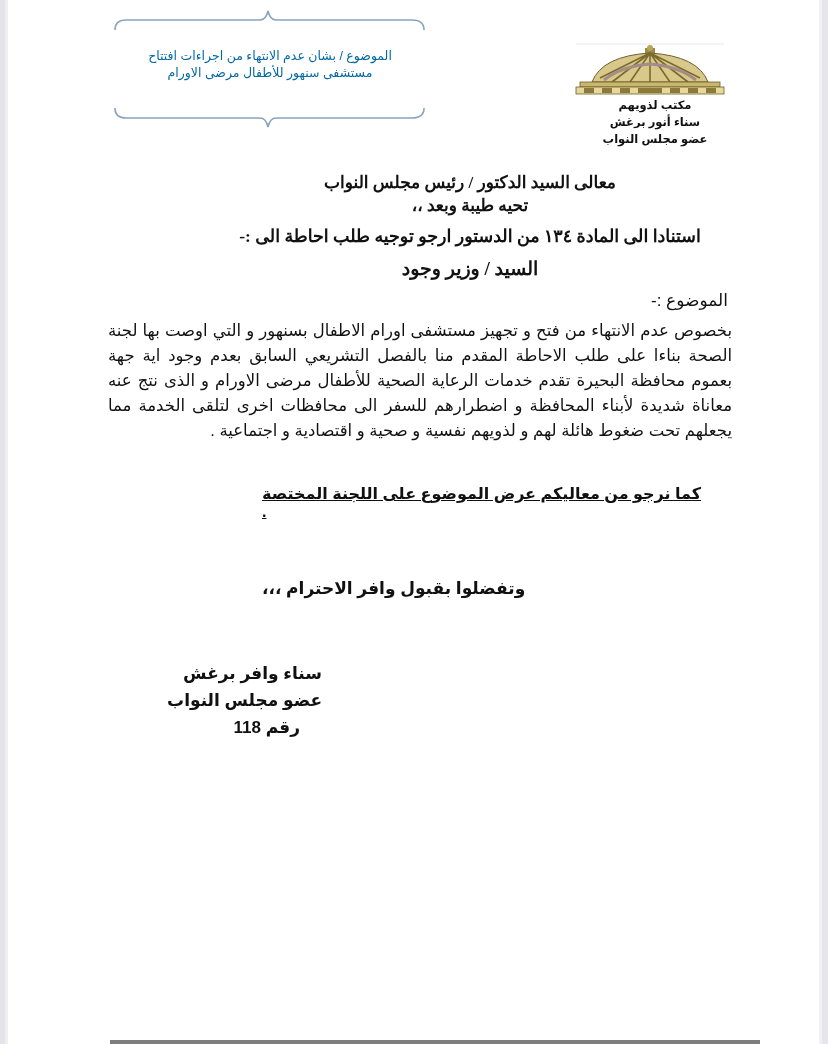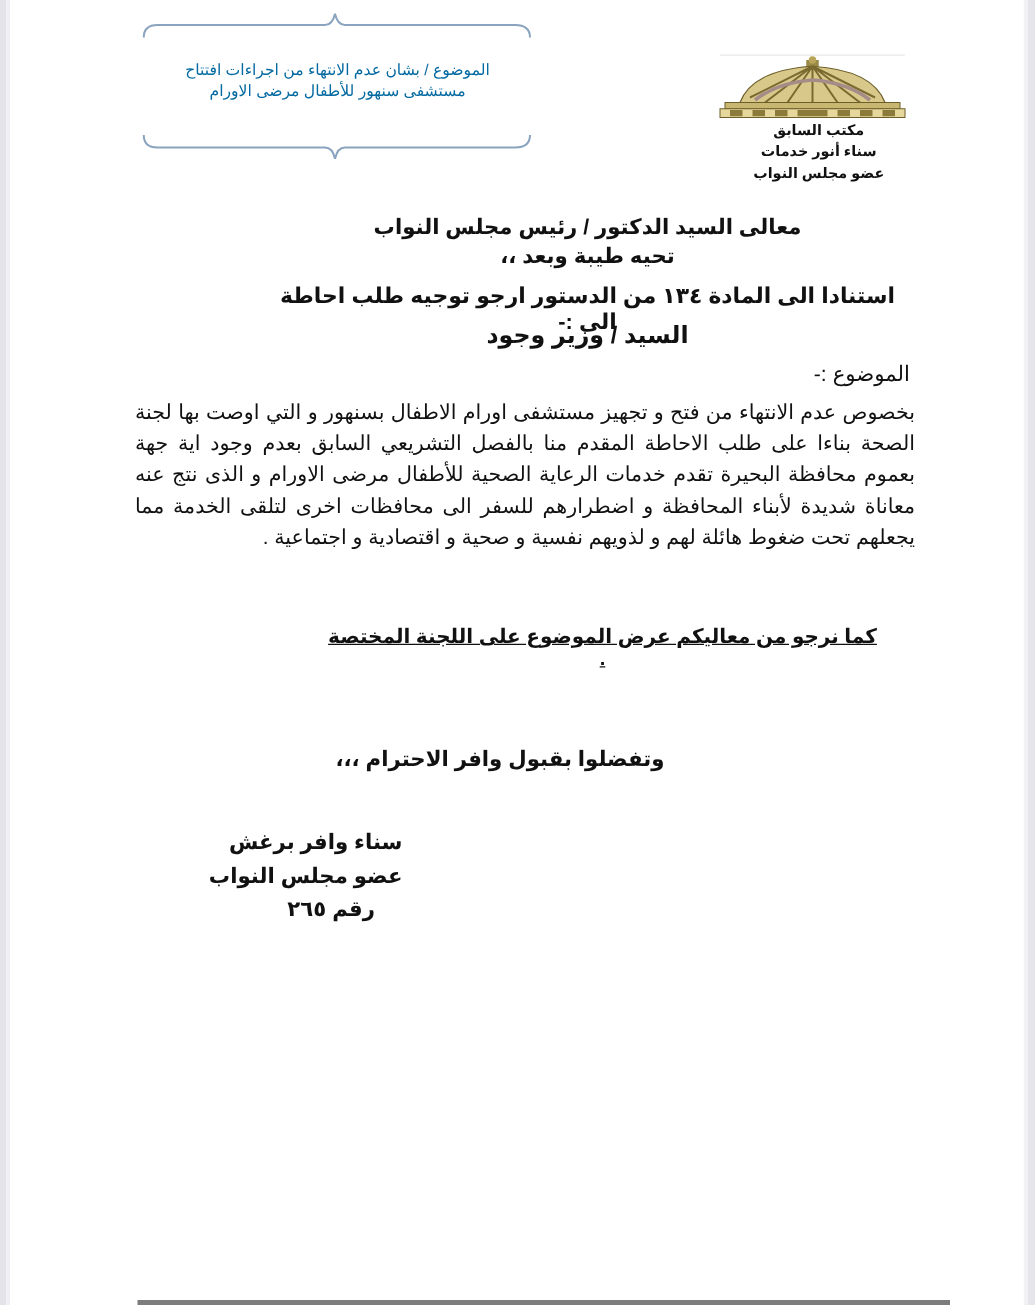--- a/index.html
+++ b/index.html
@@ -20,35 +20,35 @@
     .subject-text {
       position: absolute; left: 20px; right: 20px; top: 40px;
       direction: rtl; text-align: center; font-size: 12.5px; line-height: 17px; color: #0369a1;
     }
 
     .logo { position: absolute; left: 572px; top: 42px; width: 156px; height: 54px; }
     .office { position: absolute; left: 590px; top: 97px; width: 130px; direction: rtl; text-align: center;
       font-weight: bold; font-size: 11.5px; line-height: 17px; color: #111; }
 
     .center-block { position: absolute; left: 220px; width: 500px; direction: rtl; text-align: center;
-      font-weight: bold; font-size: 17px; color: #111; }
+      font-weight: bold; font-size: 17px; color: #111; font-family: Liberation Serif, serif; }
     .l1 { top: 172px; }
     .l2 { top: 195px; }
     .l3 { top: 226px; font-size: 17.5px; }
     .l4 { top: 257px; font-size: 19px; }
 
     .subject-label { position: absolute; right: 100px; top: 290px; direction: rtl; font-size: 17px; color: #111; }
     .body-text {
       position: absolute; left: 108px; width: 624px; top: 318px;
       direction: rtl; text-align: justify; text-align-last: right;
       font-weight: normal; font-size: 16.5px; line-height: 25px; color: #111;
     }
-    .request { position: absolute; left: 262px; width: 440px; top: 499px; direction: rtl; text-align: center;
+    .request { position: absolute; left: 262px; width: 440px; top: 484px; direction: rtl; text-align: left;
       font-weight: bold; font-size: 16px; text-decoration: underline; color: #111; }
-    .closing { position: absolute; left: 262px; width: 276px; top: 598px; direction: rtl; text-align: center;
+    .closing { position: absolute; left: 262px; width: 276px; top: 578px; direction: rtl; text-align: left;
       font-weight: bold; font-size: 17px; color: #111; }
     .sig { position: absolute; left: 150px; width: 172px; top: 660px; direction: rtl; text-align: right;
       font-weight: bold; font-size: 17px; line-height: 27px; color: #111; }
     .sig .num { padding-right: 22px; }
   </style>
 </head>
 <body>
 
 <div class="edge-left"></div>
 <div class="edge-left2"></div>
@@ -77,34 +77,34 @@
       <rect x="30" y="46" width="10" height="5"></rect>
     <rect x="48" y="46" width="10" height="5"></rect>
       <rect x="66" y="46" width="24" height="5"></rect>
     <rect x="98" y="46" width="10" height="5"></rect>
       <rect x="116" y="46" width="10" height="5"></rect>
     <rect x="134" y="46" width="10" height="5"></rect>
   </g>
 </svg>
 
 <div class="office">
-  <div>مكتب السابق</div>
-  <div>سناء أنور خدمات</div>
+  <div>مكتب لذويهم</div>
+  <div>سناء أنور برغش</div>
   <div>عضو مجلس النواب</div>
 </div>
 
 <div class="center-block l1">معالى السيد الدكتور / رئيس مجلس النواب</div>
 <div class="center-block l2">تحيه طيبة وبعد ،،</div>
 <div class="center-block l3">استنادا الى المادة ١٣٤ من الدستور ارجو توجيه طلب احاطة الى :-</div>
 <div class="center-block l4">السيد /  وزير وجود</div>
 
 <div class="subject-label">الموضوع :-</div>
 <div class="body-text">بخصوص عدم الانتهاء من فتح و تجهيز مستشفى اورام الاطفال بسنهور و التي اوصت بها لجنة الصحة بناءا على طلب الاحاطة المقدم منا بالفصل التشريعي السابق بعدم وجود اية جهة بعموم محافظة البحيرة تقدم خدمات الرعاية الصحية للأطفال مرضى الاورام و الذى نتج عنه معاناة شديدة لأبناء المحافظة و اضطرارهم للسفر الى محافظات اخرى لتلقى الخدمة مما يجعلهم تحت ضغوط هائلة لهم و لذويهم نفسية و صحية و اقتصادية و اجتماعية .</div>
 <div class="request">كما نرجو من معاليكم عرض الموضوع على اللجنة المختصة .</div>
 <div class="closing">وتفضلوا بقبول وافر الاحترام ،،،</div>
 
 <div class="sig">
   <div>سناء وافر برغش</div>
   <div>عضو مجلس النواب</div>
-  <div class="num">رقم ٢٦٥</div>
+  <div class="num">رقم 118</div>
 </div>
 
 <div class="bottom-bar"></div>
 
 </body></html>

